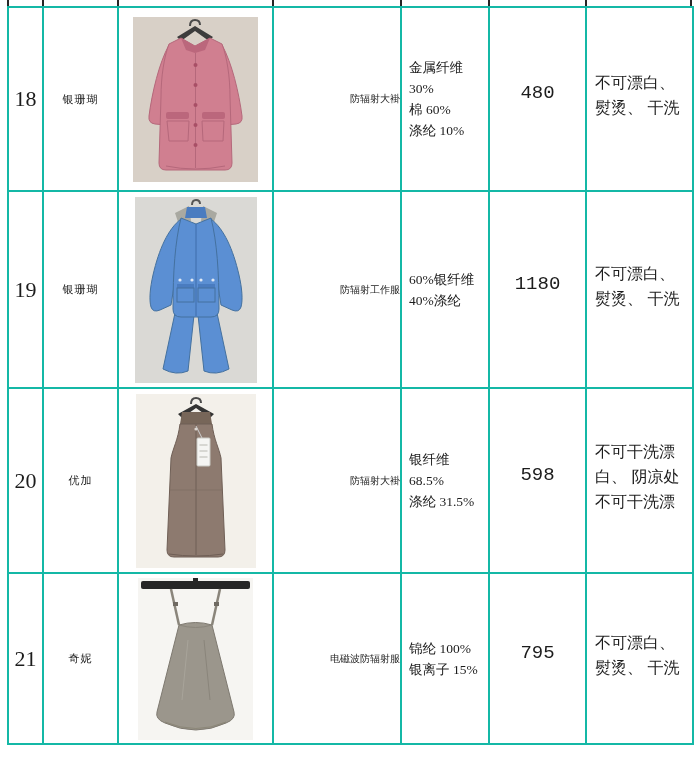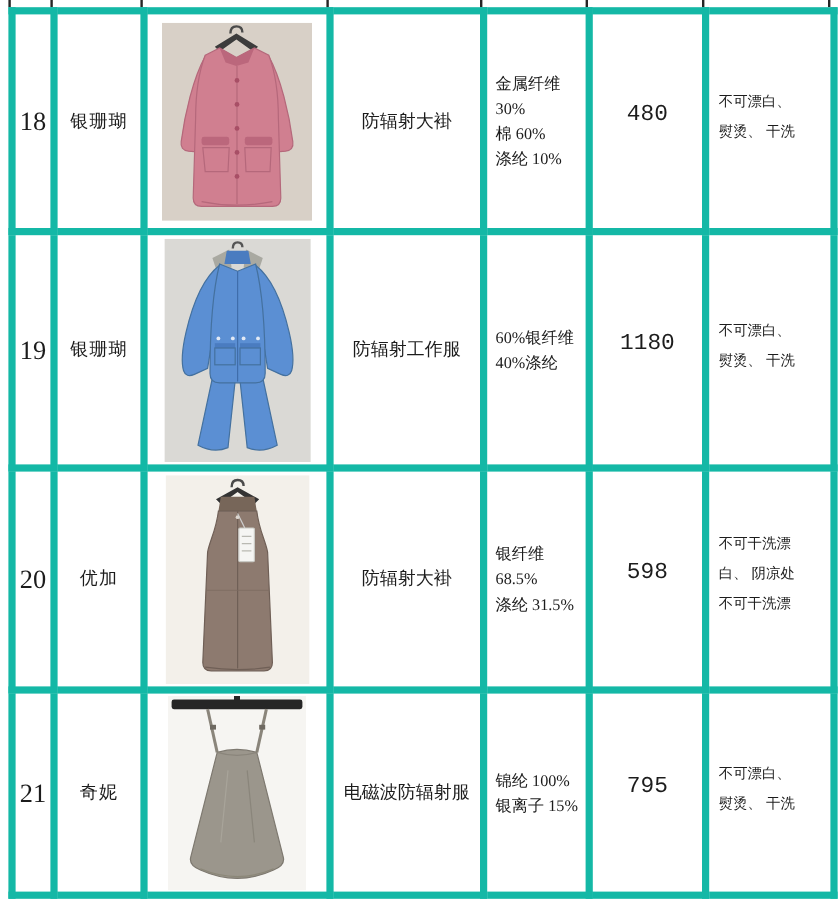--- a/index.html
+++ b/index.html
@@ -6,34 +6,34 @@
   .page {
     position:relative; width:700px; height:762px; background:#ffffff;
     font-family:"Liberation Sans", sans-serif; color:#1c1c1c; overflow:hidden;
   }
   .stub { position:absolute; top:0; width:2px; height:6px; background:#262626; }
   table.product-table {
     position:absolute; top:6px; left:7px;
     border-collapse:collapse; table-layout:fixed;
   }
   .product-table td {
-    border:6px solid #14b8a6; padding:0; vertical-align:middle;
+    border:2px solid #14b8a6; padding:0; vertical-align:middle;
     overflow:hidden;
   }
   .c-no   { text-align:center; font-family:"Liberation Serif", serif; font-size:22px; }
-  .c-brand{ text-align:center; font-size:15px; letter-spacing:1px; }
+  .c-brand{ text-align:center; font-size:11px; letter-spacing:1px; }
   .c-photo{ text-align:center; }
   .c-photo svg { display:block; margin:0 auto; }
-  .c-name { text-align:center; font-size:15px; }
+  .c-name { text-align:right; font-size:10px; }
   .c-mat  { font-family:"Liberation Serif", sans-serif; font-size:13.5px; }
   .c-mat .mwrap { padding-left:7px; }
   .mline  { line-height:21px; white-space:nowrap; }
   .c-price{ text-align:center; font-family:Liberation Mono, monospace; font-size:19px; }
   .c-price .pv { position:relative; top:-6px; }
-  .c-care { font-size:12px; }
+  .c-care { font-size:16px; }
   .c-care .cwrap { padding-left:8px; position:relative; top:-4px; }
   .cline  { line-height:25px; white-space:nowrap; }
 </style>
 </head>
 <body>
 
 <div class="page">
 
   <div class="stub" style="left:7px"></div>
   <div class="stub" style="left:42px"></div>

